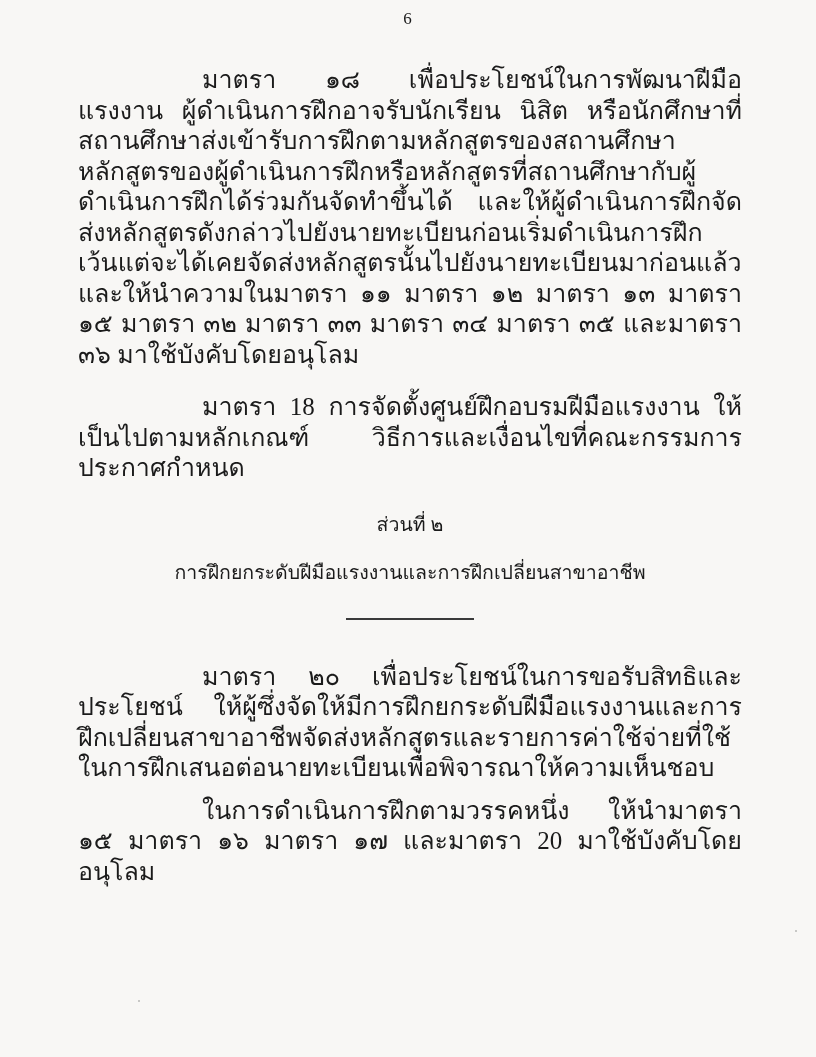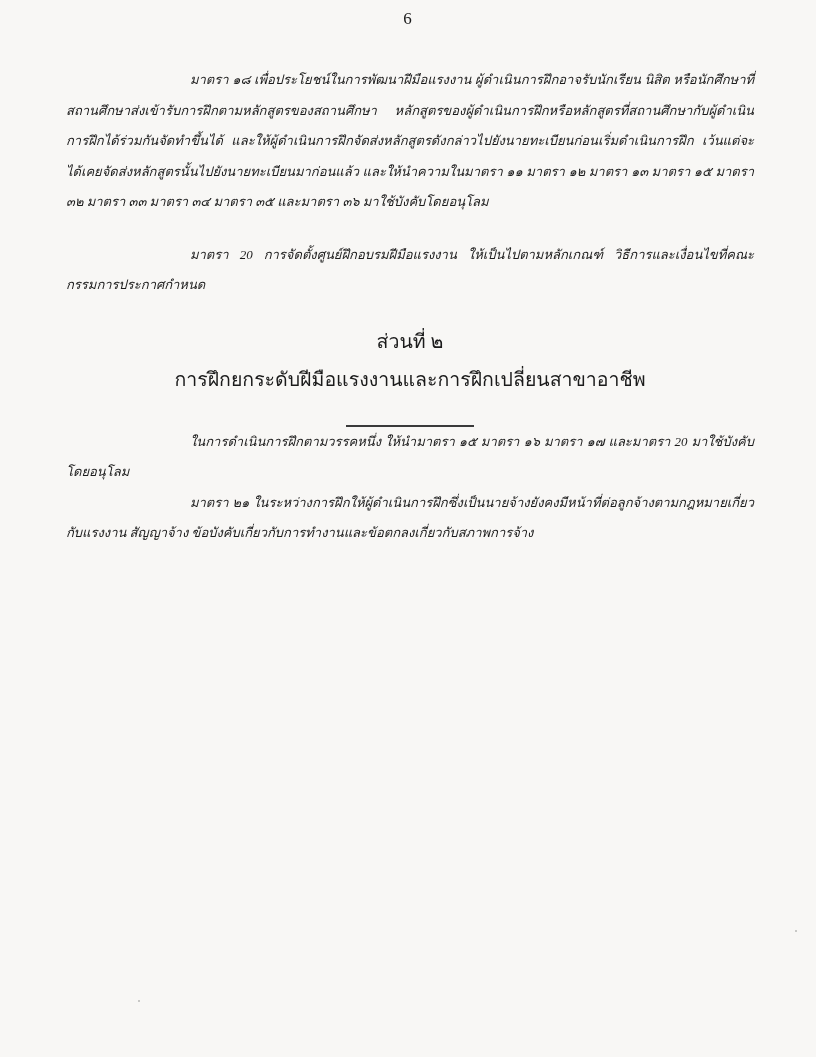--- a/index.html
+++ b/index.html
@@ -21,37 +21,36 @@
   .page-number {
     text-align: center;
     padding-top: 9px;
     font-size: 17px;
     letter-spacing: 1px;
   }
   .content {
     margin: 36px 62px 0 66px; 
   }
   p.para {
-    margin: 0;
+    margin: 12px;
     text-indent: 124px;
-    font-size: 13px;
+    font-size: 25px;
     line-height: 30.5px;
     text-align: justify;
-    font-style: italic;
   }
   .gap-small  { margin-top: 22px !important; }
   .gap-large  { margin-top: 42px !important; }
   .section-heading {
     margin-top: 24px;
     text-align: center;
     font-size: 19.5px;
     line-height: 34px;
   }
   .section-part { display: block; }
-  .section-title { display: block; margin-top: 4px; }
+  .section-title { display: block; margin-top: 14px; }
   .section-divider {
     width: 128px;
     height: 0;
     border: none;
     border-top: 2px solid #3a3a3a;
     margin: 28px auto 0 auto;
   }
   
   .speck {
     position: absolute;
@@ -67,34 +66,34 @@
 
 <div class="page">
 
   <div class="page-number">6</div>
 
   <div class="content">
 
     <p class="para">มาตรา ๑๘ เพื่อประโยชน์ในการพัฒนาฝีมือแรงงาน ผู้ดำเนินการฝึกอาจรับนักเรียน นิสิต หรือนักศึกษาที่สถานศึกษาส่งเข้ารับการฝึกตามหลักสูตรของสถานศึกษา หลักสูตรของผู้ดำเนินการฝึกหรือหลักสูตรที่สถานศึกษากับผู้ดำเนินการฝึกได้ร่วมกันจัดทำขึ้นได้ และให้ผู้ดำเนินการฝึกจัดส่งหลักสูตรดังกล่าวไปยังนายทะเบียนก่อนเริ่มดำเนินการฝึก เว้นแต่จะได้เคยจัดส่งหลักสูตรนั้นไปยังนายทะเบียนมาก่อนแล้ว และให้นำความในมาตรา ๑๑ มาตรา ๑๒ มาตรา ๑๓ มาตรา ๑๕ มาตรา ๓๒ มาตรา ๓๓ มาตรา ๓๔ มาตรา ๓๕ และมาตรา ๓๖ มาใช้บังคับโดยอนุโลม</p>
 
 
-    <p class="para gap-small">มาตรา 20 การจัดตั้งศูนย์ฝึกอบรมฝีมือแรงงาน ให้เป็นไปตามหลักเกณฑ์ วิธีการและเงื่อนไขที่คณะกรรมการประกาศกำหนด</p>
+    <p class="para gap-small">มาตรา 18 การจัดตั้งศูนย์ฝึกอบรมฝีมือแรงงาน ให้เป็นไปตามหลักเกณฑ์ วิธีการและเงื่อนไขที่คณะกรรมการประกาศกำหนด</p>
 
     <div class="section-heading">
       <span class="section-part">ส่วนที่ ๒</span>
       <span class="section-title">การฝึกยกระดับฝีมือแรงงานและการฝึกเปลี่ยนสาขาอาชีพ</span>
     </div>
 
     <hr class="section-divider">
 
+    <p class="para gap-large">มาตรา ๒๐ เพื่อประโยชน์ในการขอรับสิทธิและประโยชน์ ให้ผู้ซึ่งจัดให้มีการฝึกยกระดับฝีมือแรงงานและการฝึกเปลี่ยนสาขาอาชีพจัดส่งหลักสูตรและรายการค่าใช้จ่ายที่ใช้ในการฝึกเสนอต่อนายทะเบียนเพื่อพิจารณาให้ความเห็นชอบ</p>
 
 
     <p class="para">ในการดำเนินการฝึกตามวรรคหนึ่ง ให้นำมาตรา ๑๕ มาตรา ๑๖ มาตรา ๑๗ และมาตรา 20 มาใช้บังคับโดยอนุโลม</p>
 
-    <p class="para">มาตรา ๒๑ ในระหว่างการฝึกให้ผู้ดำเนินการฝึกซึ่งเป็นนายจ้างยังคงมีหน้าที่ต่อลูกจ้างตามกฎหมายเกี่ยวกับแรงงาน สัญญาจ้าง ข้อบังคับเกี่ยวกับการทำงานและข้อตกลงเกี่ยวกับสภาพการจ้าง</p>
 
 
   </div>
 
   <span class="speck s1"></span>
   <span class="speck s2"></span>
 
 </div>
 
 </body></html>

